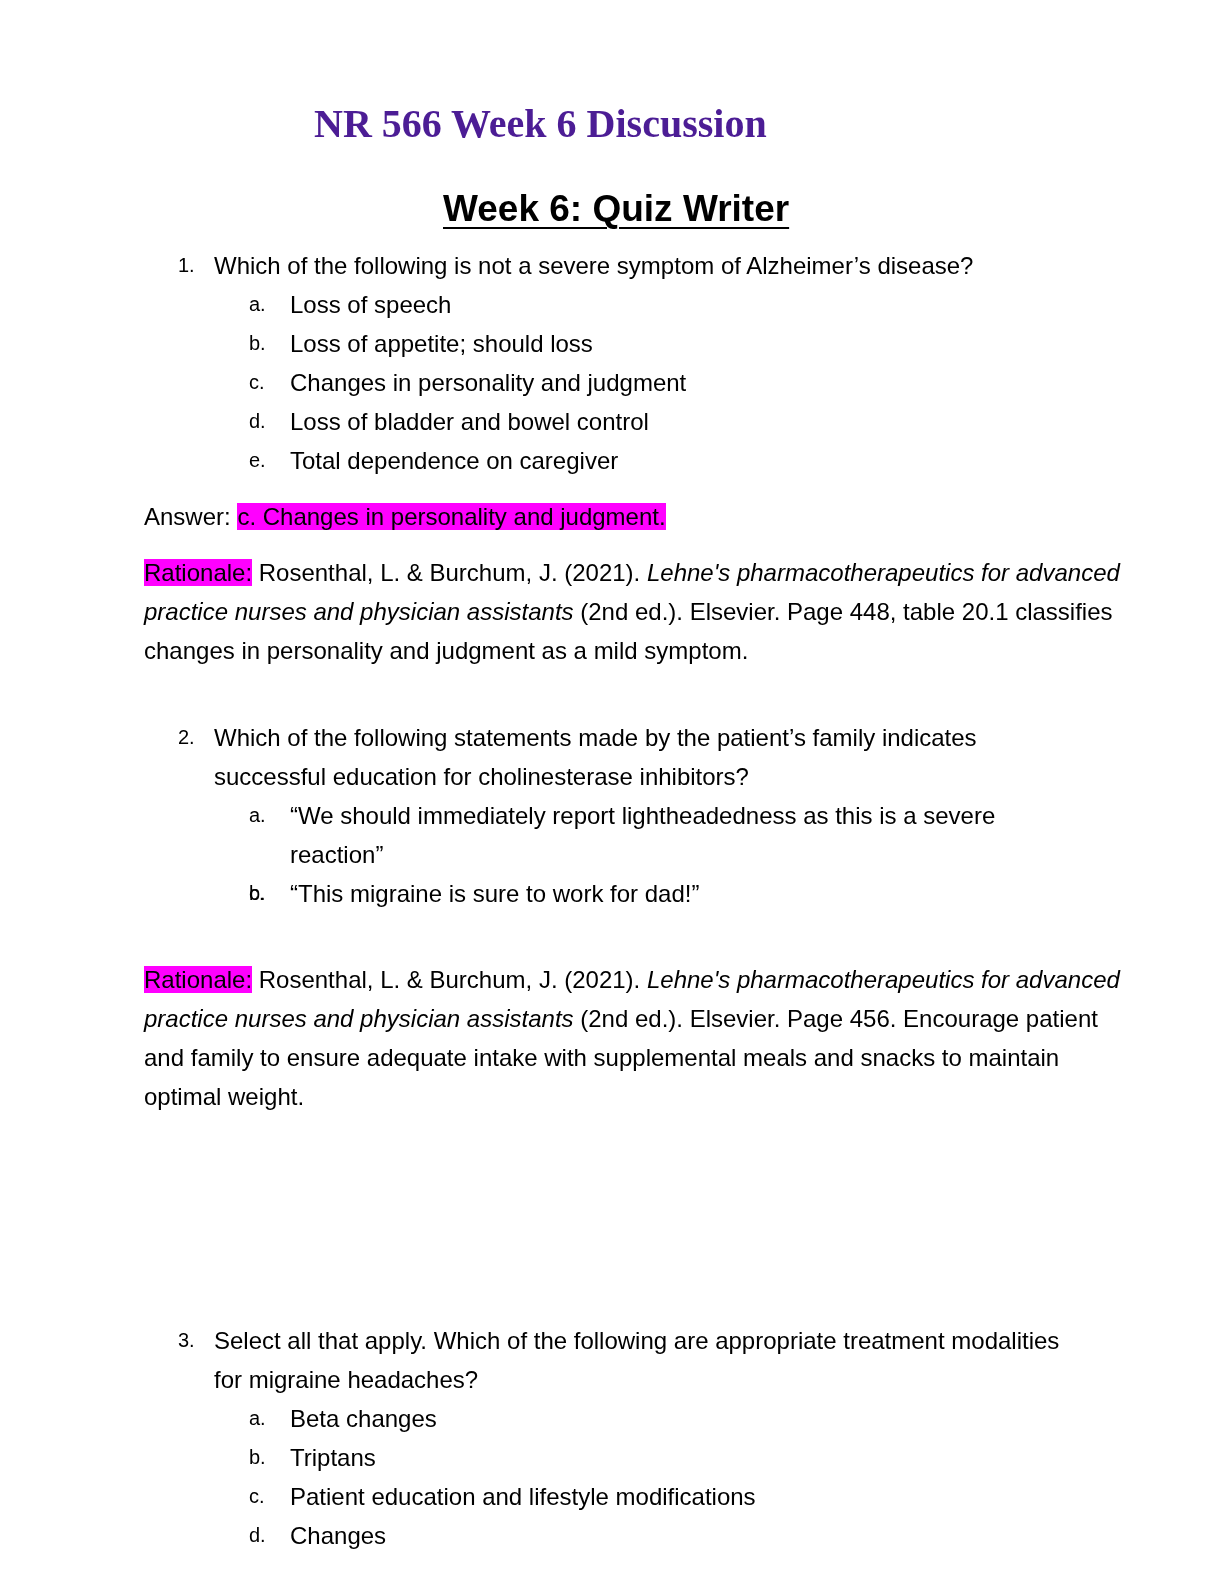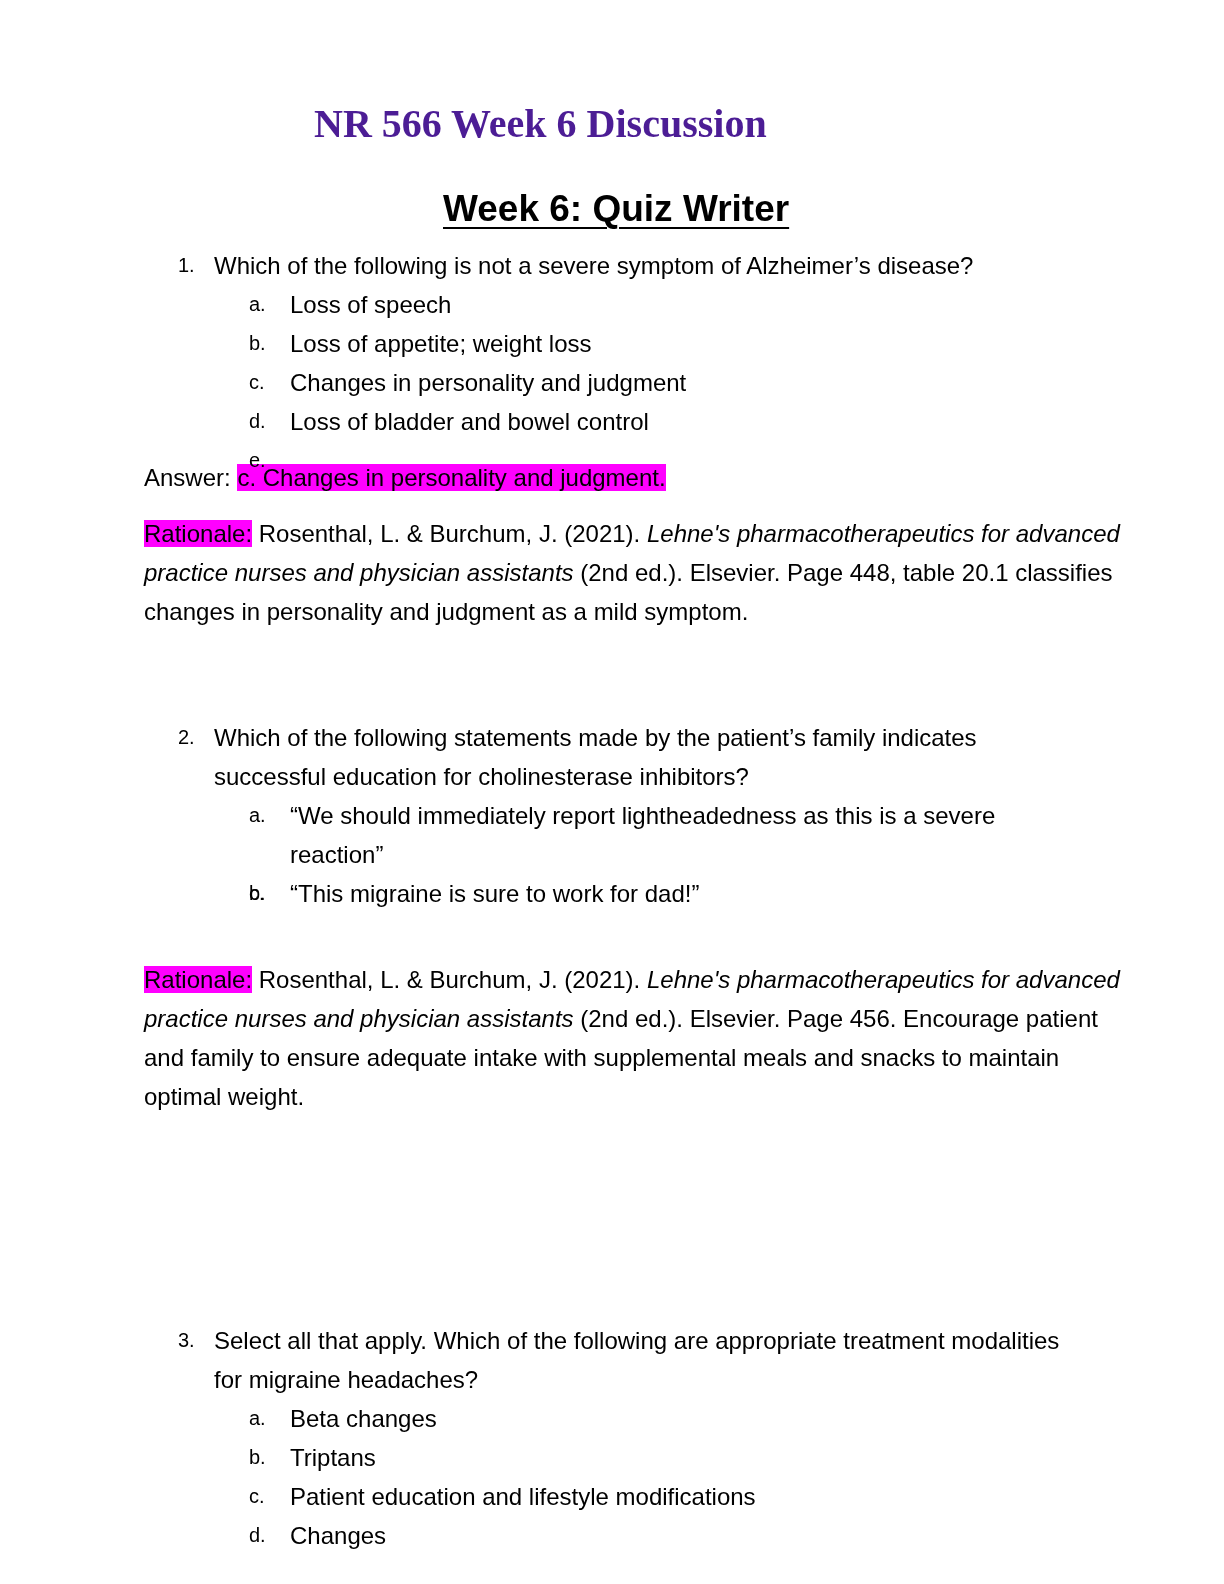--- a/index.html
+++ b/index.html
@@ -23,24 +23,24 @@
 
 <div class="page-title">NR 566 Week 6 Discussion</div>
 <div class="subtitle">Week 6: Quiz Writer</div>
 
 <div class="block" style="top:246px;">
   <div class="q">
     <span class="num">1.</span>
     <span>Which of the following is not a severe symptom of Alzheimer’s disease?</span>
   </div>
   <div class="opt"><span class="letter">a.</span><span>Loss of speech</span></div>
-  <div class="opt"><span class="letter">b.</span><span>Loss of appetite; weight loss</span></div>
+  <div class="opt"><span class="letter">b.</span><span>Loss of appetite; should loss</span></div>
   <div class="opt"><span class="letter">c.</span><span>Changes in personality and judgment</span></div>
   <div class="opt"><span class="letter">d.</span><span>Loss of bladder and bowel control</span></div>
-  <div class="opt"><span class="letter">e.</span></div>
+  <div class="opt"><span class="letter">e.</span><span>Total dependence on caregiver</span></div>
   <div class="gap"></div>
   <div class="para"><span>Answer: </span><span class="hl">c. Changes in personality and judgment.</span></div>
   <div class="gap"></div>
   <div class="para"><span class="hl">Rationale:</span><span> Rosenthal, L. &amp; Burchum, J. (2021). </span><i>Lehne's pharmacotherapeutics for advanced practice nurses and physician assistants</i><span> (2nd ed.). Elsevier. Page 448, table 20.1 classifies changes in personality and judgment as a mild symptom.</span></div>
 </div>
 
 <div class="block" style="top:718px;">
   <div class="q">
     <span class="num">2.</span>
     <span>Which of the following statements made by the patient’s family indicates successful education for cholinesterase inhibitors?</span>

